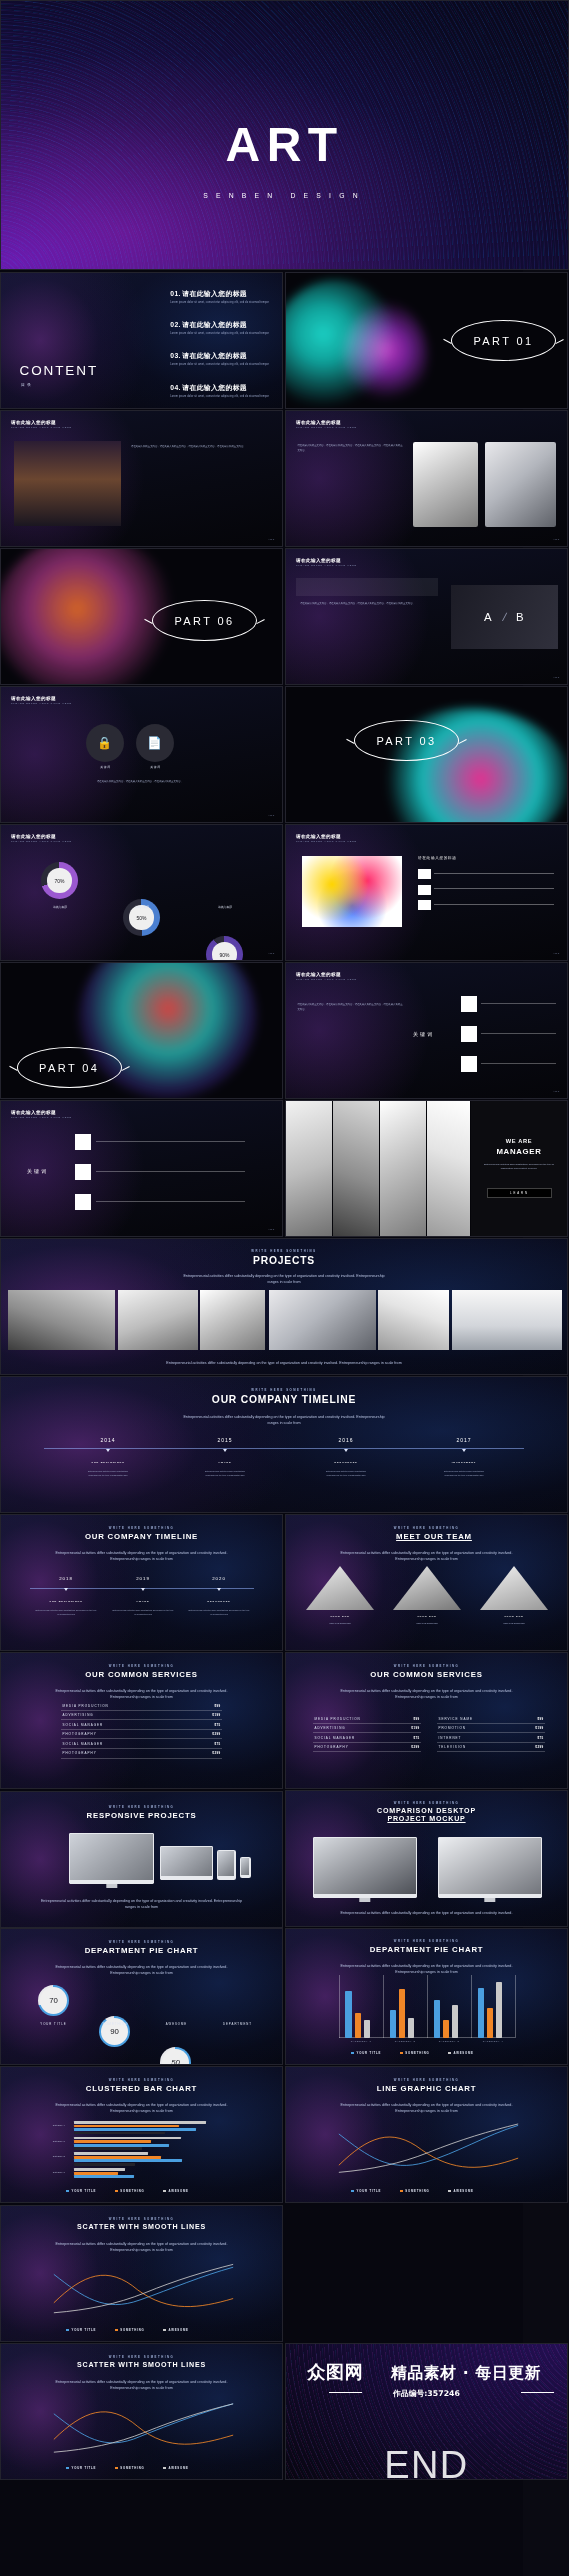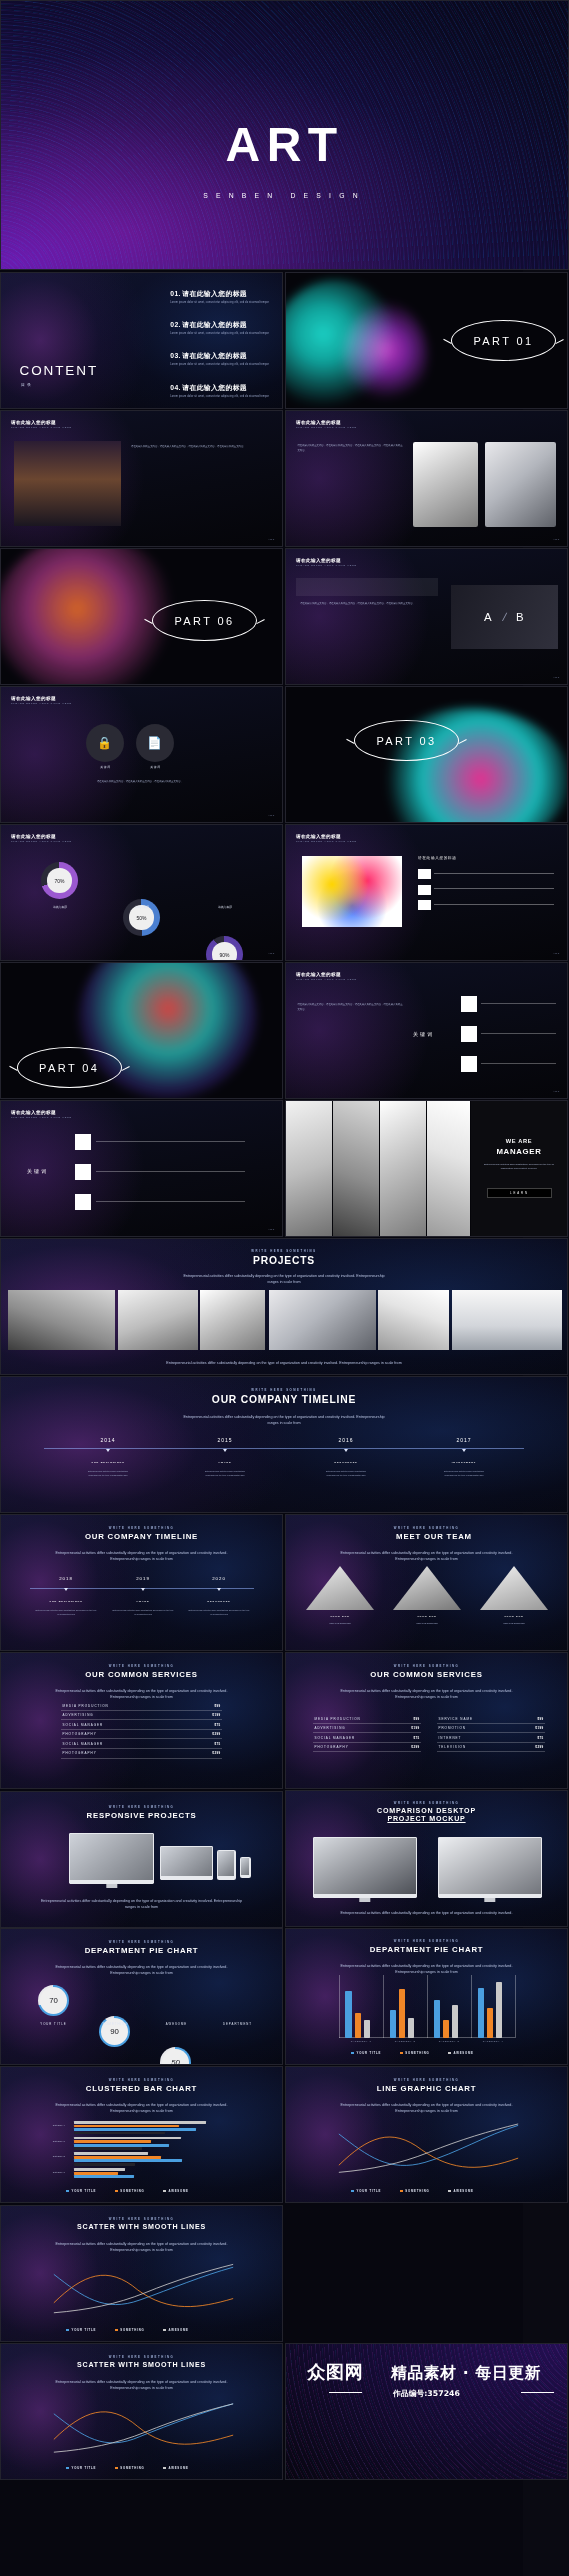--- a/index.html
+++ b/index.html
@@ -497,21 +497,21 @@
 
     <div class="tl-year" style="left:218px;top:61px;font-size:4.3px;">2020</div>
     <div class="tl-arrow" style="left:218px;top:73px;"></div>
     <div class="tl-cap" style="left:218px;top:85px;">RESOURCES</div>
     <div class="tl-body" style="left:218px;top:94px;width:63px;">Entrepreneurial activities differ substantially depending on the type of organization and</div>
   </div>
 
   <div class="slide" style="left:285px;top:1514px;width:283px;height:137px;">
     <div class="bg-deep"></div>
     <div class="eyebrow" style="position:absolute;left:0;right:0;top:11.4px;">WRITE HERE SOMETHING</div>
-    <div class="slide-title" style="position:absolute;left:15px;right:0;top:17px;font-size:7.8px;">MEET OUR TEAM</div>
+    <div class="slide-title" style="position:absolute;left:15px;right:0;top:17px;font-size:7.8px;text-decoration:underline;">MEET OUR TEAM</div>
     <div class="slide-sub" style="position:absolute;left:0;right:0;top:31px;max-width:192px;">Entrepreneurial activities differ substantially depending on the type of organization and creativity involved. Entrepreneurship ranges in scale from</div>
 
     <div style="position:absolute;left:20px;top:51px;width:68px;height:44px;background:linear-gradient(160deg,#f0f0f0,#8e8e8e);clip-path:polygon(50% 0,100% 100%,0 100%);"></div>
     <div style="position:absolute;left:107px;top:51px;width:68px;height:44px;background:linear-gradient(160deg,#e7e7e7,#777);clip-path:polygon(50% 0,100% 100%,0 100%);"></div>
     <div style="position:absolute;left:194px;top:51px;width:68px;height:44px;background:linear-gradient(160deg,#f4f4f4,#999);clip-path:polygon(50% 0,100% 100%,0 100%);"></div>
 
     <div class="tl-cap" style="left:54px;top:100px;">JOHN DOE</div>
     <div class="tl-body" style="left:54px;top:107px;width:65px;">CREATIVE DIRECTOR</div>
     <div class="tl-cap" style="left:141px;top:100px;">JOHN DOE</div>
     <div class="tl-body" style="left:141px;top:107px;width:65px;">CREATIVE DIRECTOR</div>
@@ -831,20 +831,21 @@
         </span>
       <span class="legend-item">
           <i class="legend-swatch" style="background:#c9c9c9;"></i>
           <span class="legend-text">AWESOME</span>
         </span>
     </div>
   </div>
 
   <div class="slide" style="left:285px;top:2343px;width:283px;height:137px;">
     <div class="bg-swirl2"></div>
+    <div class="end-word">END</div>
 
     <div class="wm-logo">众图网</div>
     <div class="wm-text">精品素材 · 每日更新</div>
     <div class="wm-dash" style="left:43px;"></div>
     <div class="wm-code">作品编号:357246</div>
     <div class="wm-dash" style="right:13px;"></div>
   </div>
 
 </div>
 

